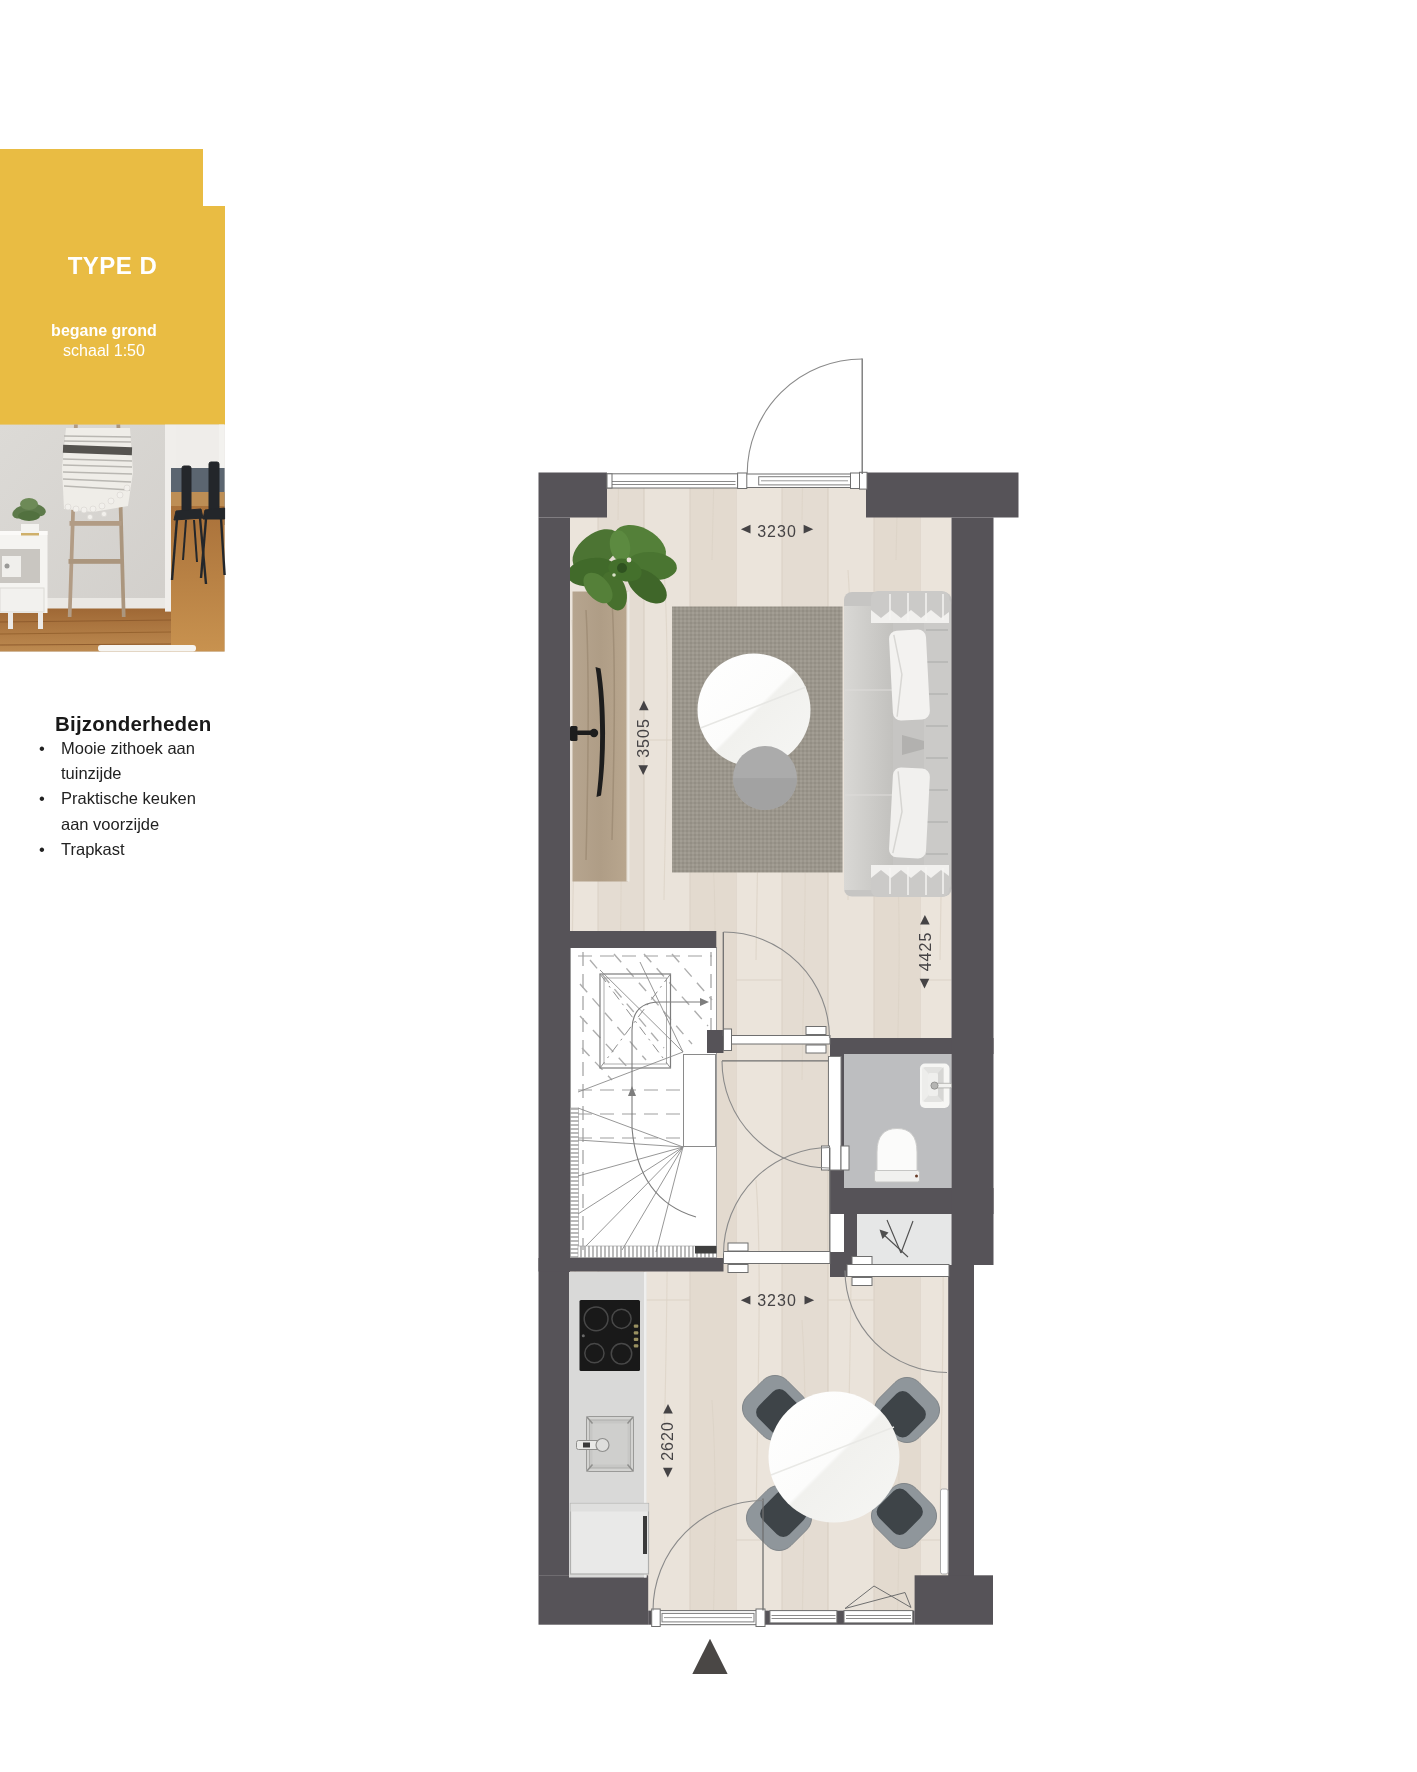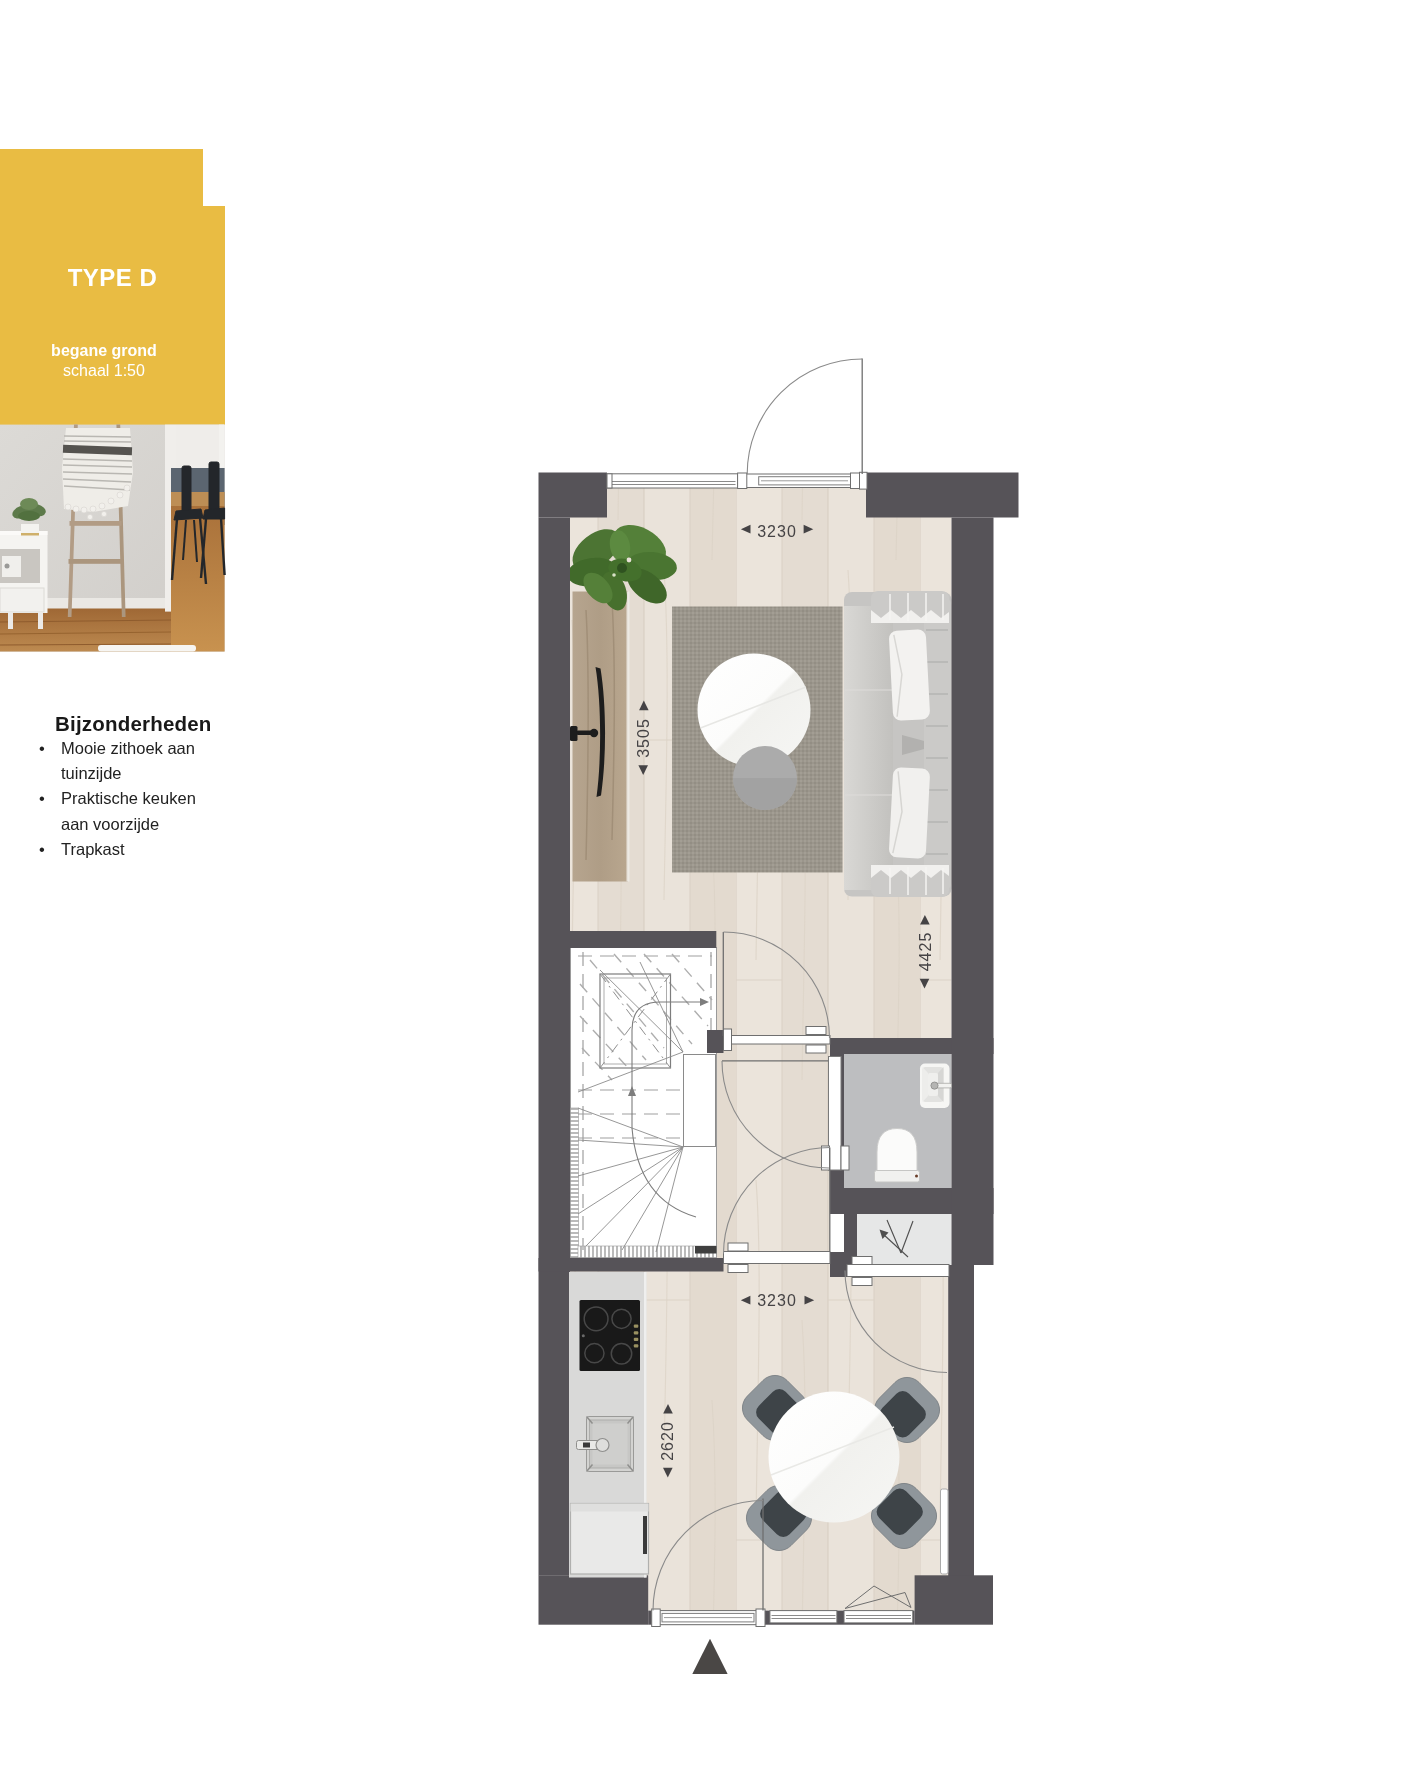--- a/index.html
+++ b/index.html
@@ -7,23 +7,23 @@
        font-family:"Liberation Sans", sans-serif;overflow:hidden;}
   .abs{position:absolute;}
 </style>
 </head>
 <body>
 
 <div class="abs" style="left:0;top:149px;width:202.9px;height:275.6px;background:#e9bc43;"></div>
 
 <div class="abs" style="left:202.9px;top:205.6px;width:21.7px;height:219px;background:#e9bc43;"></div>
 
-<div class="abs" style="left:0;top:264px;width:225px;text-align:center;color:#fff;font-weight:bold;font-size:24px;letter-spacing:0.5px;">TYPE D</div>
-
-<div class="abs" style="left:0;top:321px;width:208px;text-align:center;color:#fff;font-size:16px;line-height:20px;margin-top:20px;"><b>begane grond</b><br>schaal 1:50</div>
+<div class="abs" style="left:0;top:252px;width:225px;text-align:center;color:#fff;font-weight:bold;font-size:24px;letter-spacing:0.5px;">TYPE D</div>
+
+<div class="abs" style="left:0;top:321px;width:208px;text-align:center;color:#fff;font-size:16px;line-height:20px;"><b>begane grond</b><br>schaal 1:50</div>
 
 <svg class="abs" style="left:0;top:0;" width="1417" height="1772" viewBox="0 0 1417 1772">
 <defs>
   <linearGradient id="pwall" x1="0" y1="0" x2="1" y2="1">
     <stop offset="0" stop-color="#dcdad6"></stop>
         <stop offset="1" stop-color="#cfccc8"></stop>
   </linearGradient>
   <linearGradient id="pfloor" x1="0" y1="0" x2="0" y2="1">
     <stop offset="0" stop-color="#9f6835"></stop>
         <stop offset="1" stop-color="#bd8a50"></stop>

